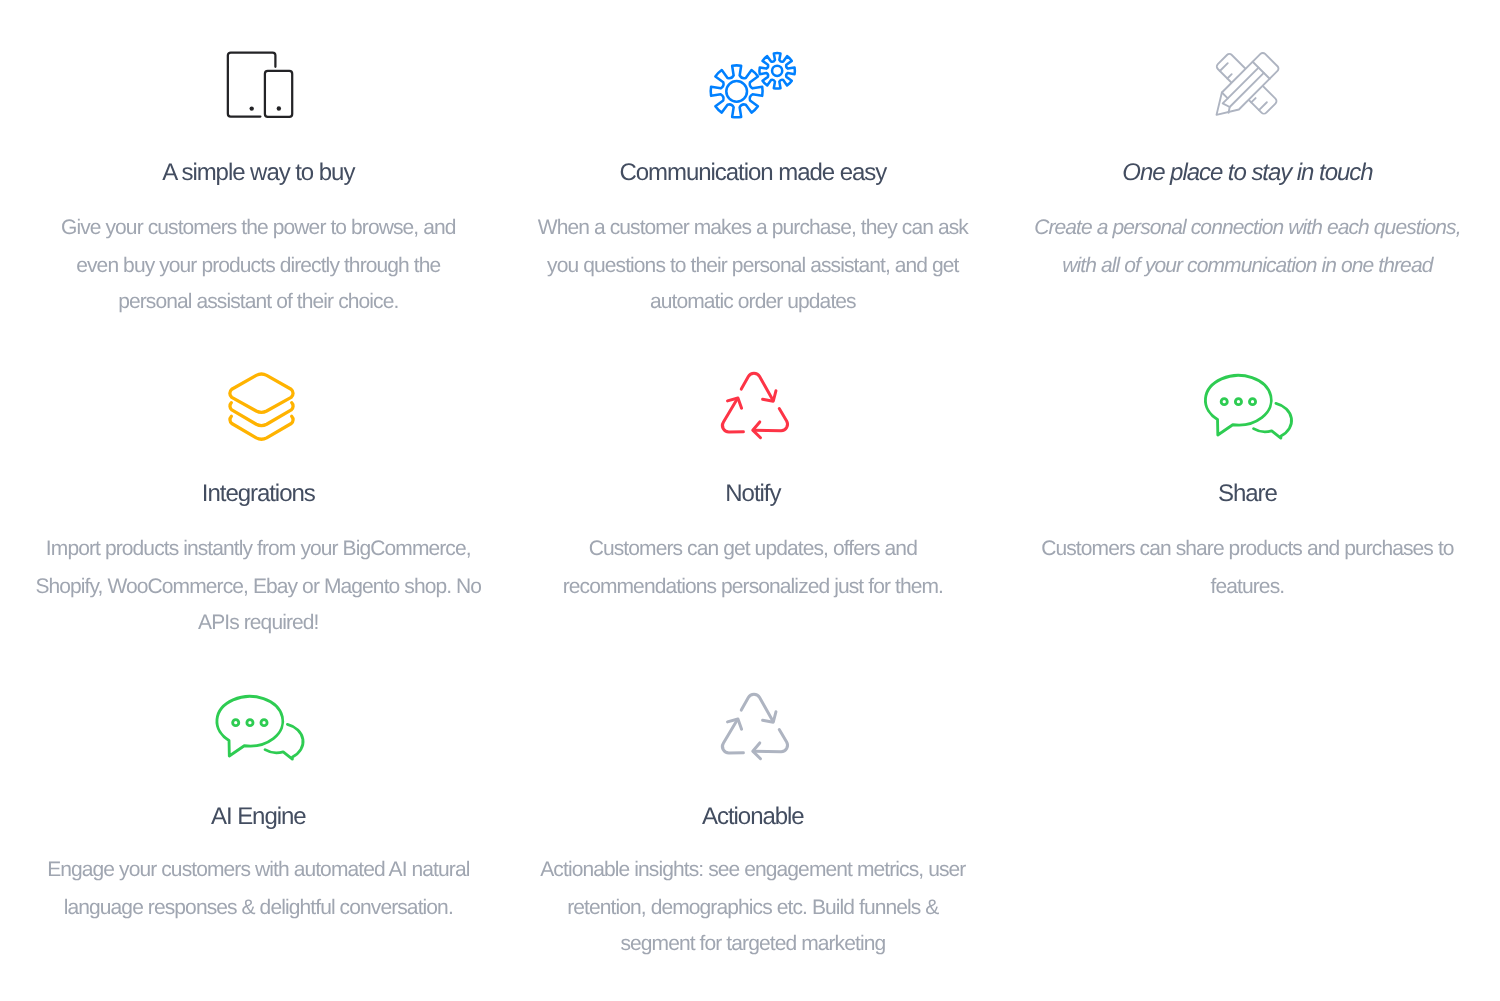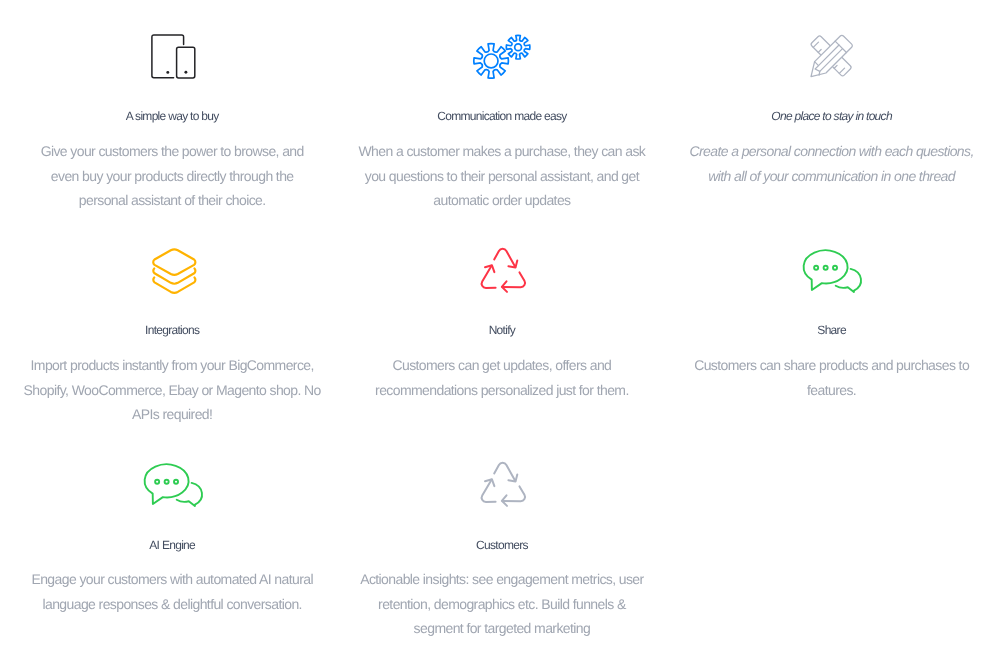--- a/index.html
+++ b/index.html
@@ -26,21 +26,21 @@
     position: absolute;
     text-align: center;
     box-sizing: border-box;
     transform: translateZ(0); 
   }
   .feature-icon { position: absolute; left:0; top:0; width:100%; height:100%; }
   .feature-title {
     position: absolute;
     left: 0;
     width: 100%;
-    font-size: 12px;
+    font-size: 16px;
     color: #434d60;
     font-weight: 400;
     margin: 0;
     letter-spacing: -0.7px;
     line-height: 24px;
     white-space: nowrap;
   }
   .feature-desc {
     position: absolute;
     left: 0;
@@ -216,20 +216,20 @@
         <path d="M-8.9 -13.8 L-4.2 -22.2 a4.3 4.3 0 0 1 7.5 0 L12.2 -6.3"></path>
         <path d="M5.3 -7.0 L12.4 -5.7 L14.2 -12.7"></path>
       </g>
       <g class="arm" transform="rotate(240)">
         <path d="M-8.9 -13.8 L-4.2 -22.2 a4.3 4.3 0 0 1 7.5 0 L12.2 -6.3"></path>
         <path d="M5.3 -7.0 L12.4 -5.7 L14.2 -12.7"></path>
       </g>
     </g>
         </svg>
       </div>
-      <div class="feature-title" style="top:104.3px">Customers</div>
+      <div class="feature-title" style="top:104.3px">Actionable</div>
       <div class="feature-desc" style="top:139px">
         <span class="desc-line">Actionable insights: see engagement metrics, user</span>
         <span class="desc-line">retention, demographics etc. Build funnels &amp;</span>
         <span class="desc-line">segment for targeted marketing</span>
       </div>
     </div>
   </div>
 
 </body></html>

